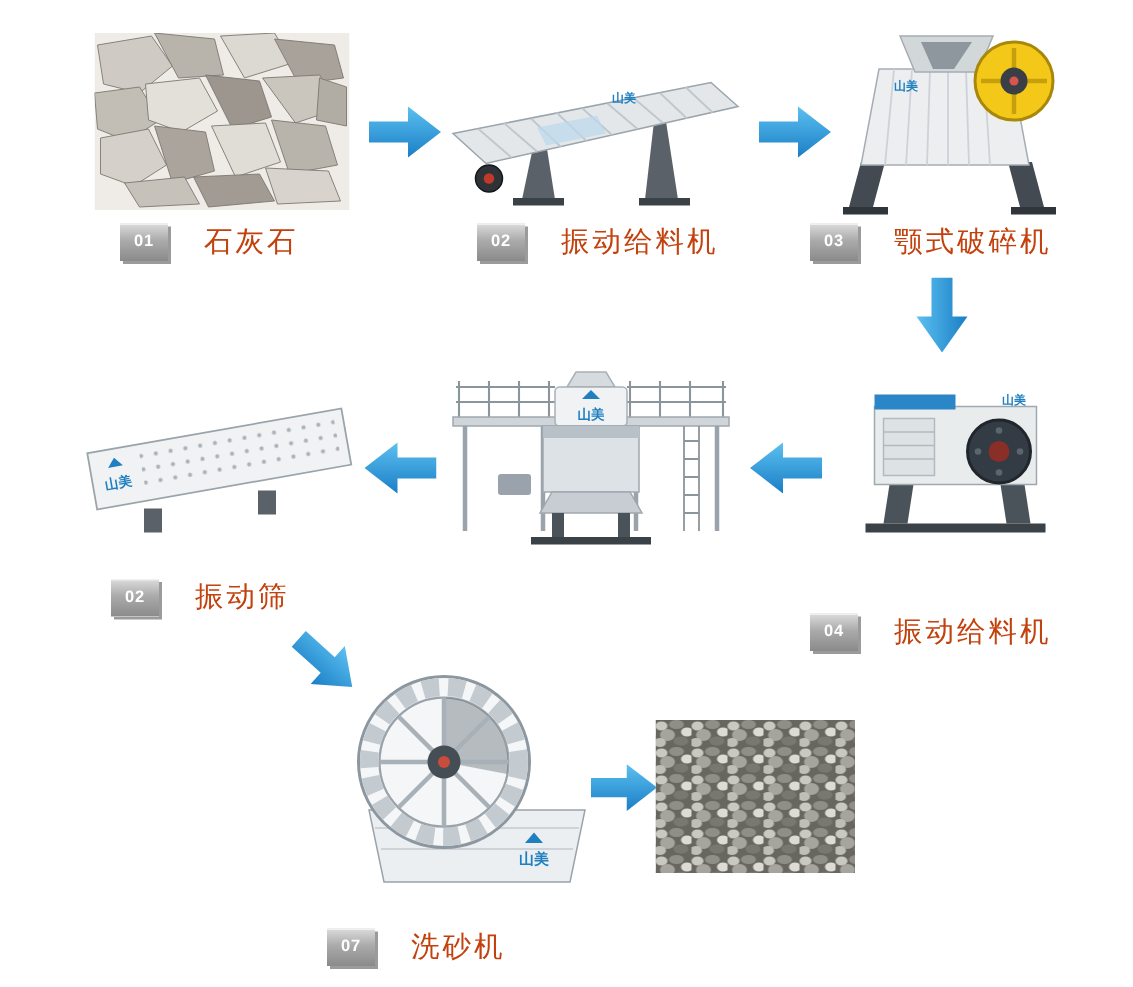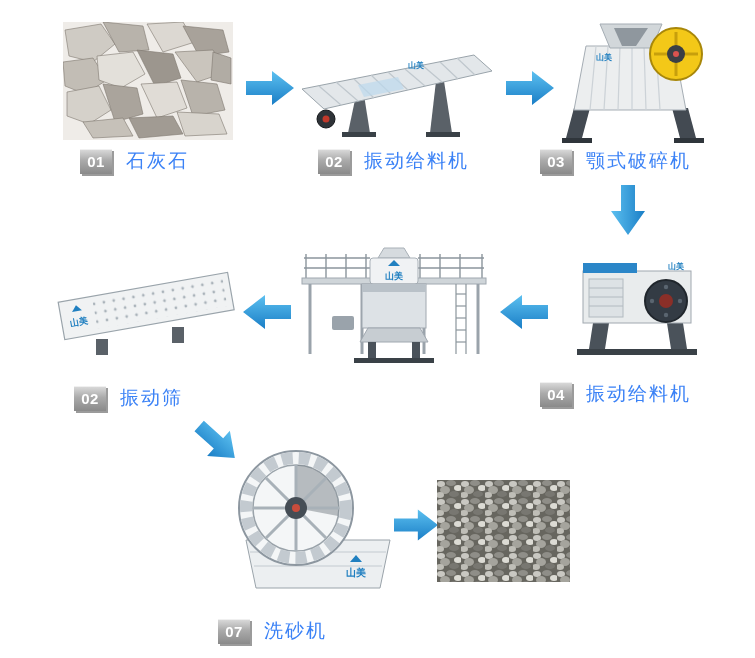--- a/index.html
+++ b/index.html
@@ -1,24 +1,24 @@
 <!DOCTYPE html>
 <html><head>
 <meta charset="utf-8">
 <style>
   html,body{margin:0;padding:0;background:#ffffff;}
   body{font-family:"Liberation Sans","DejaVu Sans",sans-serif;}
   .canvas{position:relative;width:755px;height:658px;background:#ffffff;overflow:hidden;margin:0 auto;}
   .abs{position:absolute;}
   .step-label{position:absolute;display:flex;align-items:center;}
   .badge{width:32px;height:25px;display:flex;align-items:center;justify-content:center;
-         color:#ffffff;font-weight:bold;font-size:15px;letter-spacing:.5px;
+         color:#ffffff;font-weight:bold;font-size:11px;letter-spacing:.5px;
          background:linear-gradient(180deg,#dcdcdc 0%,#ababab 45%,#8a8a8a 100%);
          box-shadow:inset 0 1px 0 #f0f0f0,2px 2px 0 #9b9b9b;}
-  .label-text{margin-left:14px;font-size:19px;color:#3b82f6;letter-spacing:2px;white-space:nowrap;}
+  .label-text{margin-left:24px;font-size:19px;color:#c2410c;letter-spacing:2px;white-space:nowrap;}
   .illus{display:block;}
   .rot45{transform:rotate(42deg);transform-origin:50% 50%;}
 </style>
 </head>
 <body>
 
 <div class="canvas">
 
   <svg class="abs illus" style="left:63px;top:22px" width="170" height="118" viewBox="0 0 170 118">
     <rect x="0" y="0" width="170" height="118" fill="#efece8"></rect>
@@ -247,21 +247,21 @@
     <g>
       <rect x="44" y="74" width="12" height="16" fill="#5a6168"></rect>
       <rect x="120" y="62" width="12" height="16" fill="#5a6168"></rect>
     </g>
   </svg>
 
   <div class="step-label" style="left:74px;top:385px">
     <span class="badge">02</span>
     <span class="label-text">振动筛</span>
   </div>
-  <div class="step-label" style="left:540px;top:381px">
+  <div class="step-label" style="left:540px;top:408px">
     <span class="badge">04</span>
     <span class="label-text">振动给料机</span>
   </div>
 
   <div class="abs rot45" style="left:192px;top:422px;width:50px;height:40px">
     <svg width="50" height="40" viewBox="0 0 48 40">
       <defs>
           <linearGradient id="a6" x1="0" y1="0" x2="0" y2="1">
         <stop offset="0" stop-color="#5cc0f0"></stop>
             <stop offset="1" stop-color="#1a7ec6"></stop>

